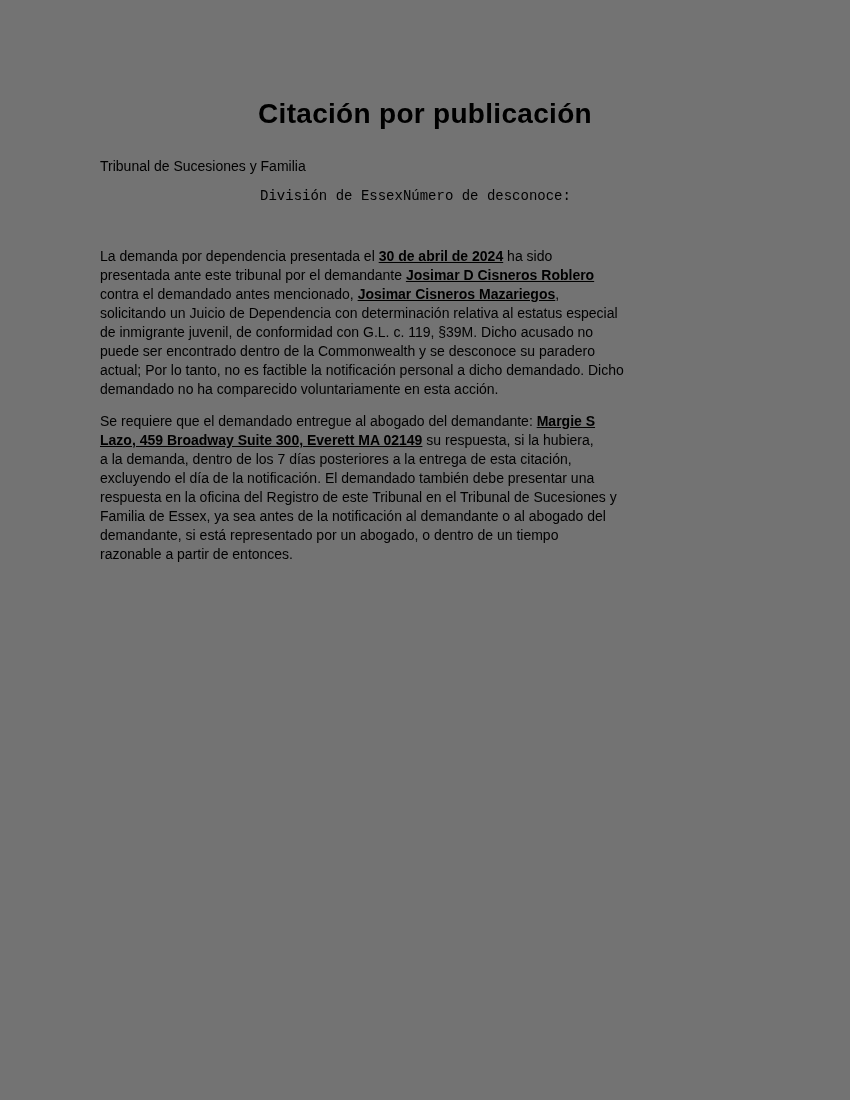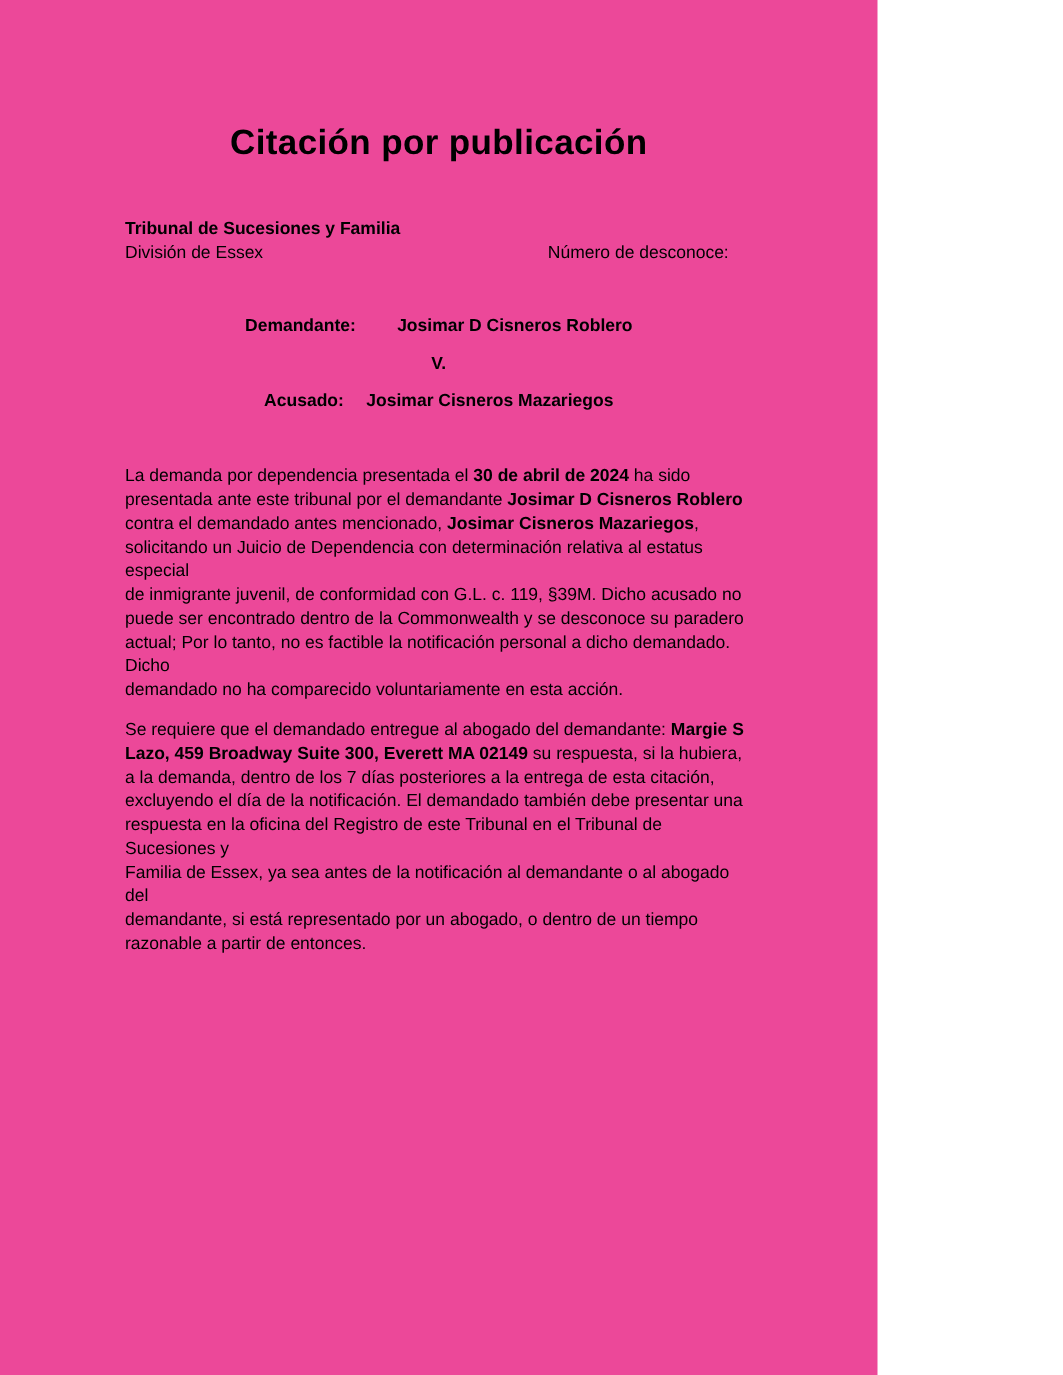--- a/index.html
+++ b/index.html
@@ -2,46 +2,47 @@
 <html><head>
 <meta charset="utf-8">
 <style>
   html, body {
     margin: 0;
     padding: 0;
     background: #ffffff;
   }
   .page {
     position: relative;
-    width: 702px;
+    width: 850px;
     height: 1100px;
     box-sizing: border-box;
     padding: 0 100px;
     overflow: hidden;
-    background: #ec4899;
+    background: #737373;
     color: #000000;
     font-family: "Liberation Sans", sans-serif;
     font-size: 14px;
     line-height: 19px;
   }
   .doc-title {
     margin: 97px 0 0 0;
     text-align: center;
     font-size: 28px;
     line-height: 33px;
     font-weight: 700;
     letter-spacing: 0.3px;
   }
   .court-line {
-    margin-top: 43px;
-    font-weight: bold;
+    margin-top: 27px;
   }
   .division-row {
     display: flex;
-    justify-content: space-between;
+    justify-content: center;
+    margin-top: 11px;
+    font-family: Liberation Mono, monospace;
   }
   .docket-label {
     padding-right: 19px;
   }
   .docket-number {
     margin-top: 1px;
   }
   .parties-block {
     margin-top: 40px;
     text-align: center;
@@ -55,47 +56,36 @@
   }
   .party-name.plaintiff { margin-left: 33px; }
   .party-name.defendant { margin-left: 18px; }
   .doc-body {
     margin-top: 41px;
   }
   .para {
     margin: 0 0 13px 0;
   }
   .para:last-child { margin-bottom: 0; }
-  .b { font-weight: 700; }
+  .b { font-weight: 700; text-decoration: underline; }
 </style>
 </head>
 <body>
 
 <div class="page">
 
   <h1 class="doc-title">Citación por publicación</h1>
 
   <div class="court-line">Tribunal de Sucesiones y Familia</div>
 
   <div class="division-row">
     <span>División de Essex</span>
     <span class="docket-label">Número de desconoce:</span>
   </div>
 
 
-  <div class="parties-block">
-    <div class="party-line">
-      <span>Demandante:</span><span class="party-name plaintiff">Josimar D Cisneros Roblero</span>
-    </div>
-    <div class="party-line">
-      <span>V.</span>
-    </div>
-    <div class="party-line">
-      <span>Acusado:</span><span class="party-name defendant">Josimar Cisneros Mazariegos</span>
-    </div>
-  </div>
 
   <div class="doc-body">
       <p class="para"><span>La demanda por dependencia presentada el </span><span class="b">30 de abril de 2024</span><span> ha sido</span><br><span>presentada ante este tribunal por el demandante </span><span class="b">Josimar D Cisneros Roblero</span><br><span>contra el demandado antes mencionado, </span><span class="b">Josimar Cisneros Mazariegos</span><span>,</span><br><span>solicitando un Juicio de Dependencia con determinación relativa al estatus especial</span><br><span>de inmigrante juvenil, de conformidad con G.L. c. 119, §39M. Dicho acusado no</span><br><span>puede ser encontrado dentro de la Commonwealth y se desconoce su paradero</span><br><span>actual; Por lo tanto, no es factible la notificación personal a dicho demandado. Dicho</span><br><span>demandado no ha comparecido voluntariamente en esta acción.</span></p>
       <p class="para"><span>Se requiere que el demandado entregue al abogado del demandante: </span><span class="b">Margie S</span><br><span class="b">Lazo, 459 Broadway Suite 300, Everett MA 02149</span><span> su respuesta, si la hubiera,</span><br><span>a la demanda, dentro de los 7 días posteriores a la entrega de esta citación,</span><br><span>excluyendo el día de la notificación. El demandado también debe presentar una</span><br><span>respuesta en la oficina del Registro de este Tribunal en el Tribunal de Sucesiones y</span><br><span>Familia de Essex, ya sea antes de la notificación al demandante o al abogado del</span><br><span>demandante, si está representado por un abogado, o dentro de un tiempo</span><br><span>razonable a partir de entonces.</span></p>
     </div>
 
 </div>
 
 </body></html>

